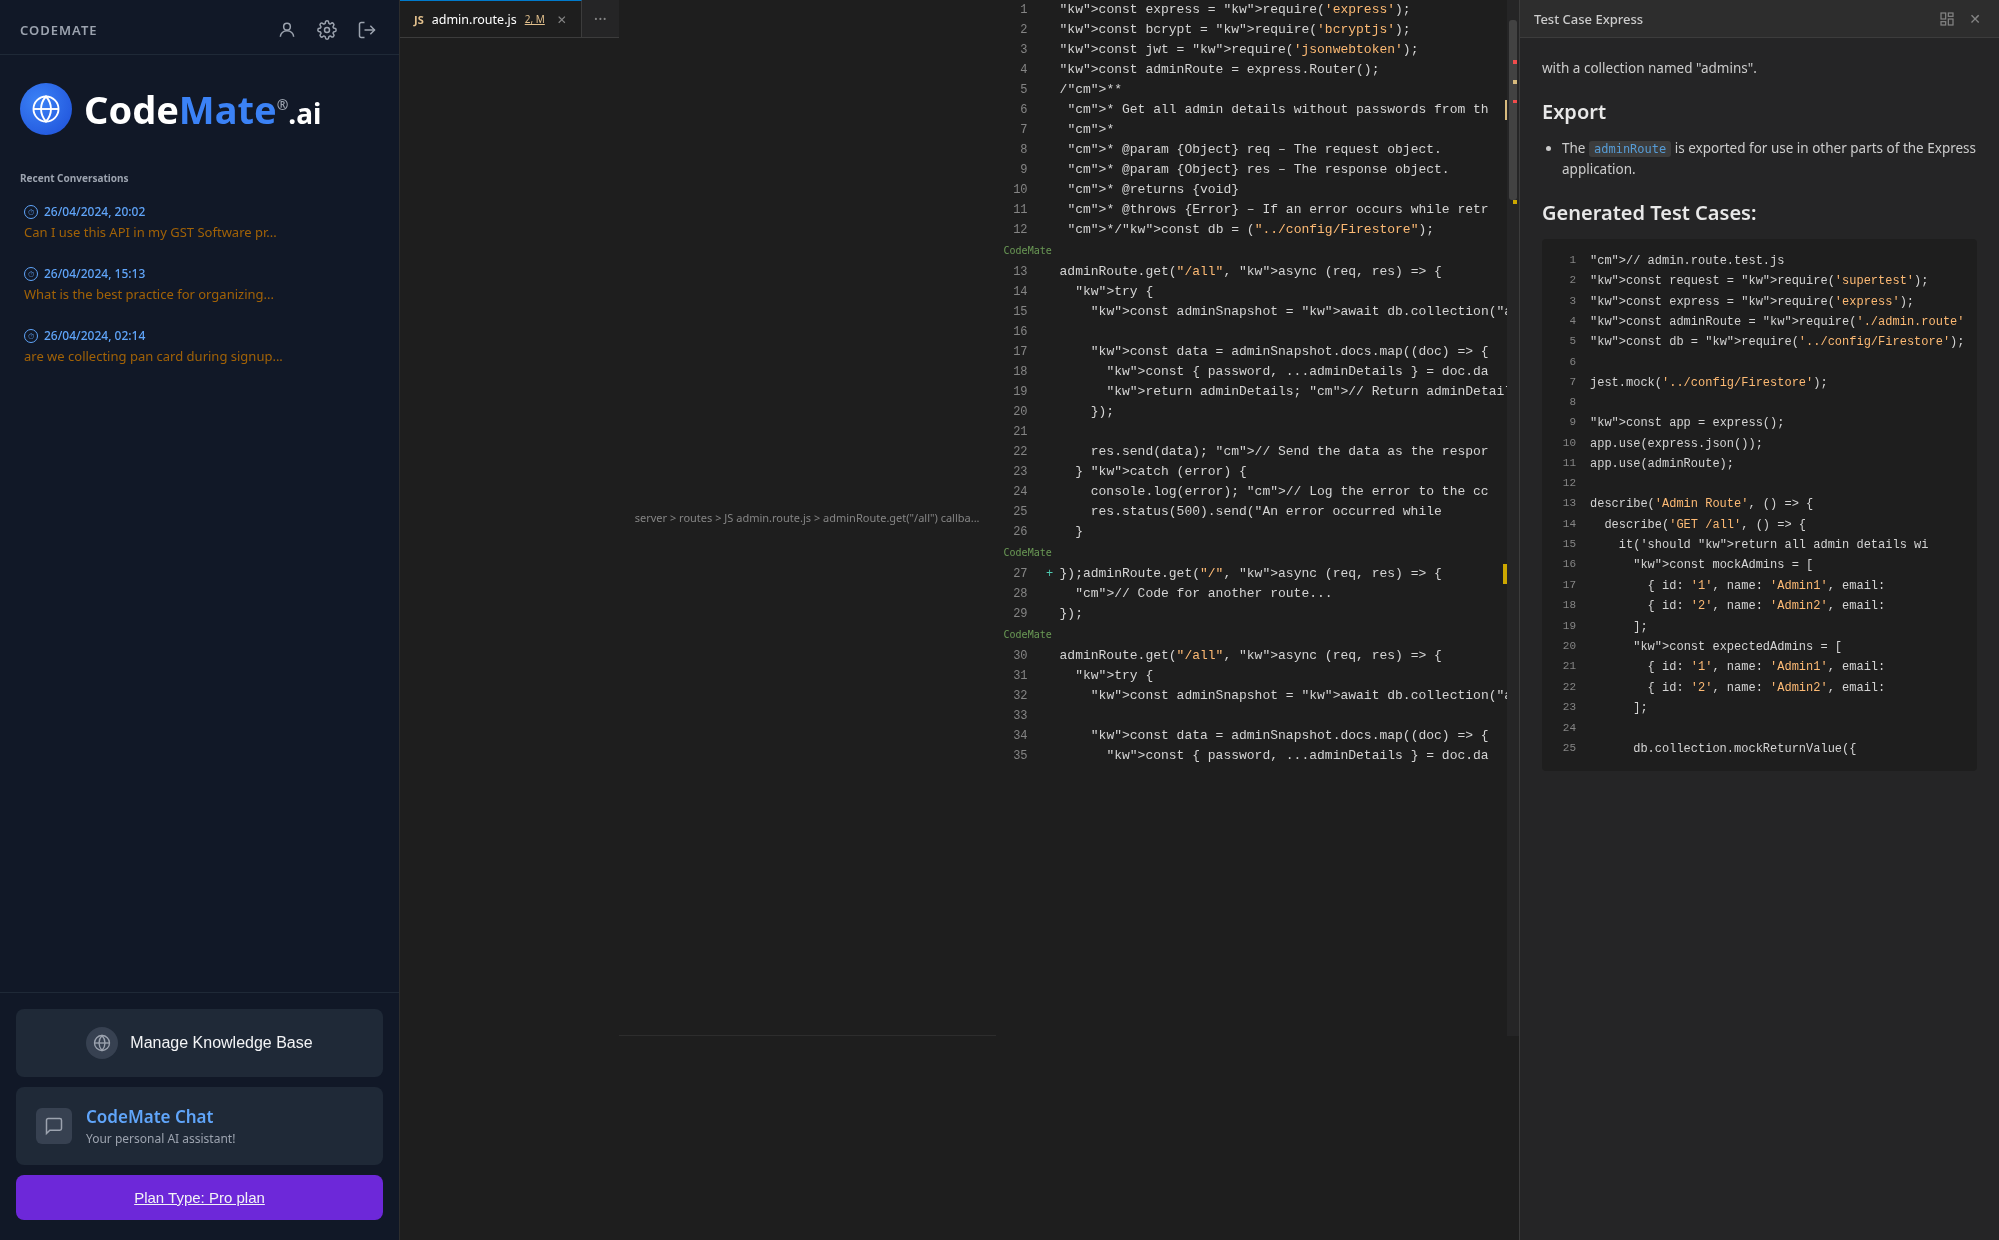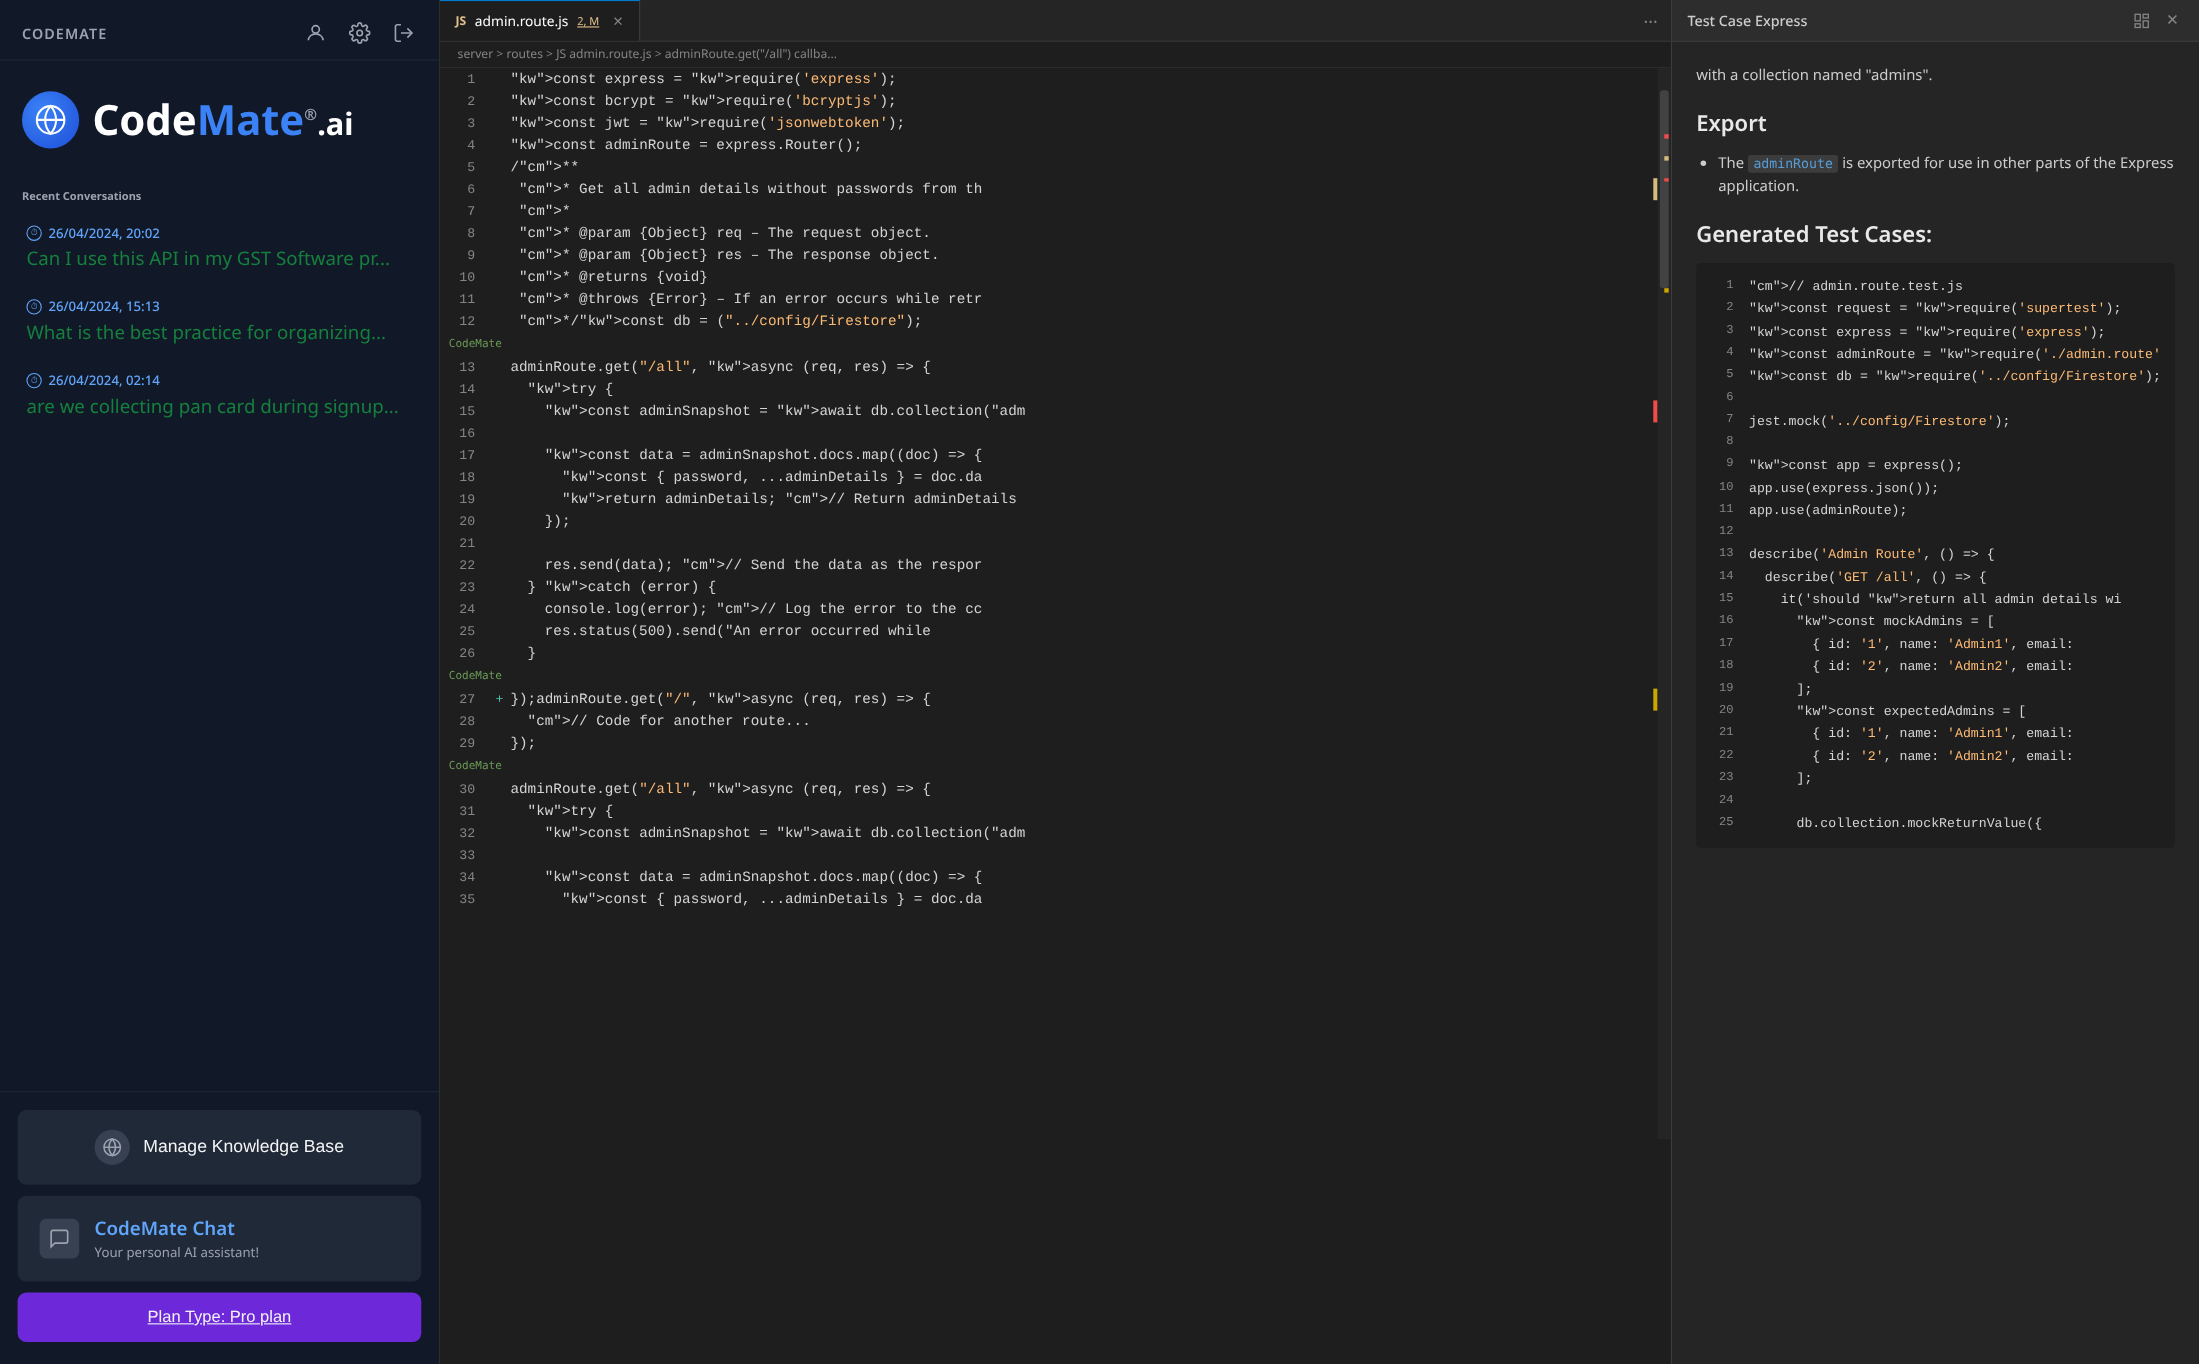--- a/index.html
+++ b/index.html
@@ -126,22 +126,22 @@
       border: 1.5px solid #60a5fa;
       display: inline-flex;
       align-items: center;
       justify-content: center;
       font-size: 8px;
       color: #60a5fa;
       flex-shrink: 0;
     }
 
     .conv-preview {
-      font-size: 17px;
-      color: #15803d;
+      font-size: 13px;
+      color: #a16207;
       white-space: nowrap;
       overflow: hidden;
       text-overflow: ellipsis;
     }
 
     .sidebar-bottom {
       padding: 16px 16px 20px 16px;
       display: flex;
       flex-direction: column;
       gap: 10px;
@@ -225,21 +225,21 @@
       font-size: 15px;
       color: #f3f4f6;
       font-weight: 500;
       text-decoration: underline;
     }
 
     
     .editor-area {
       flex: 1;
       display: flex;
-      flex-direction: column;
+      flex-direction: row;
       background: #1e1e1e;
       height: 1036px;
     }
 
     .editor-tabs {
       display: flex;
       align-items: center;
       background: #252526;
       border-bottom: 1px solid #3c3c3c;
       height: 38px;

